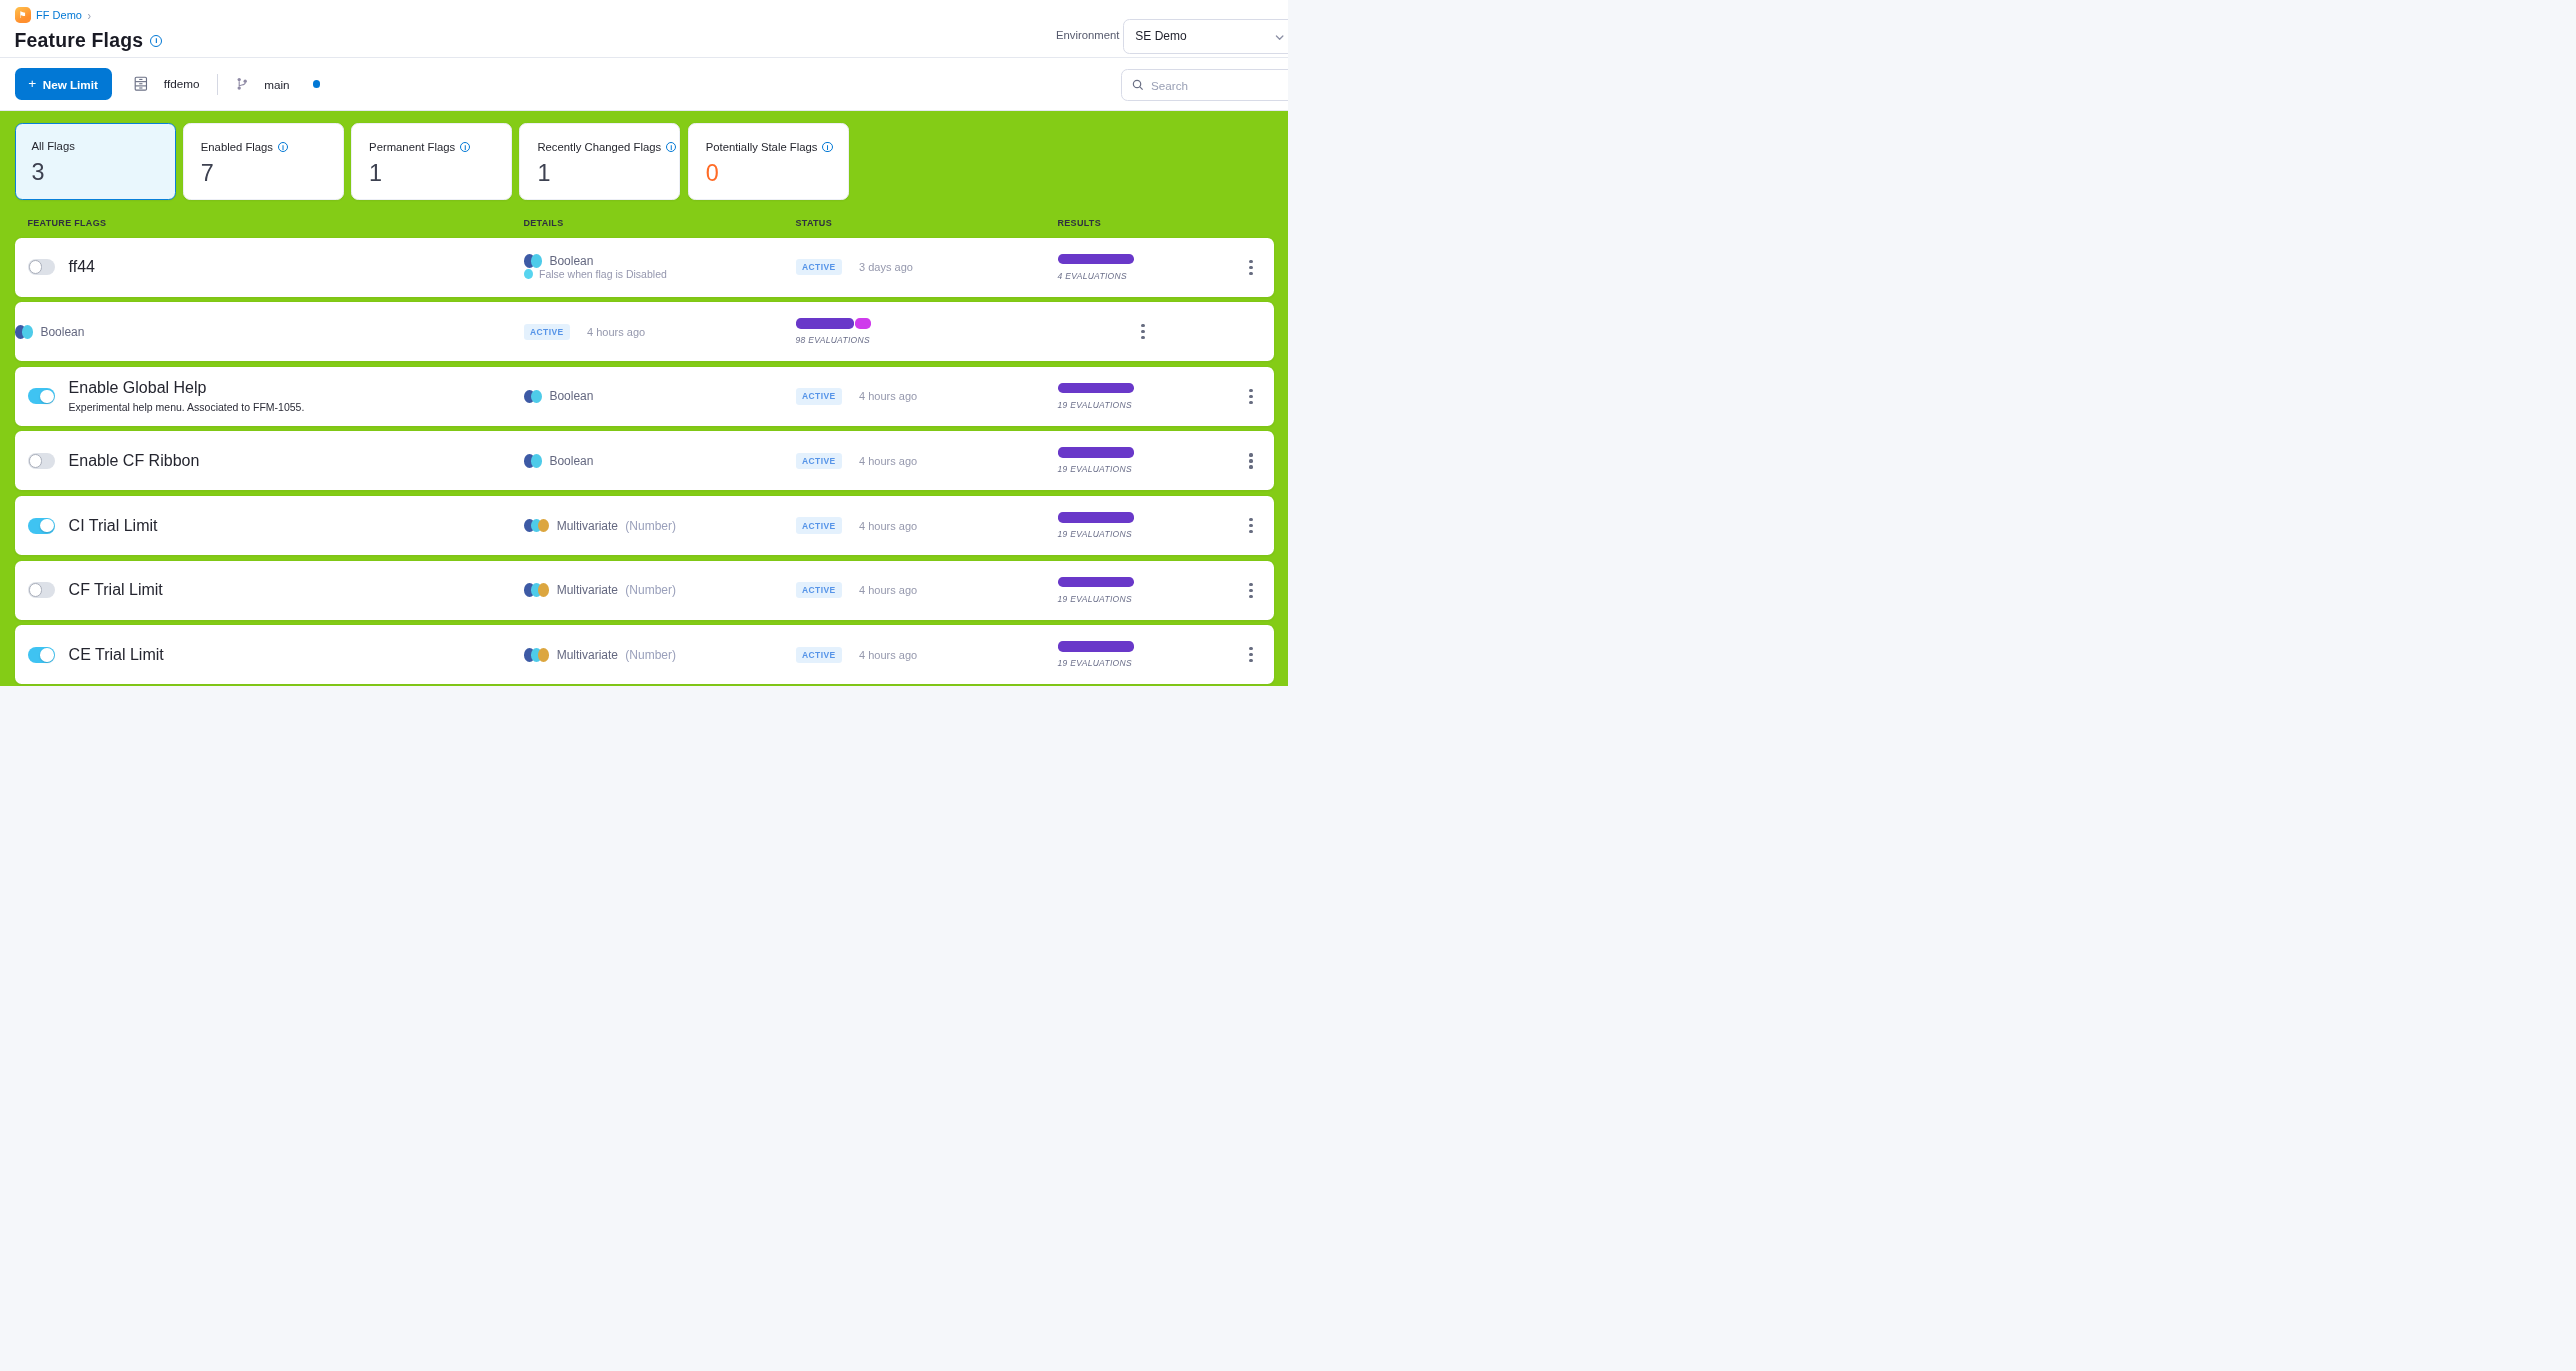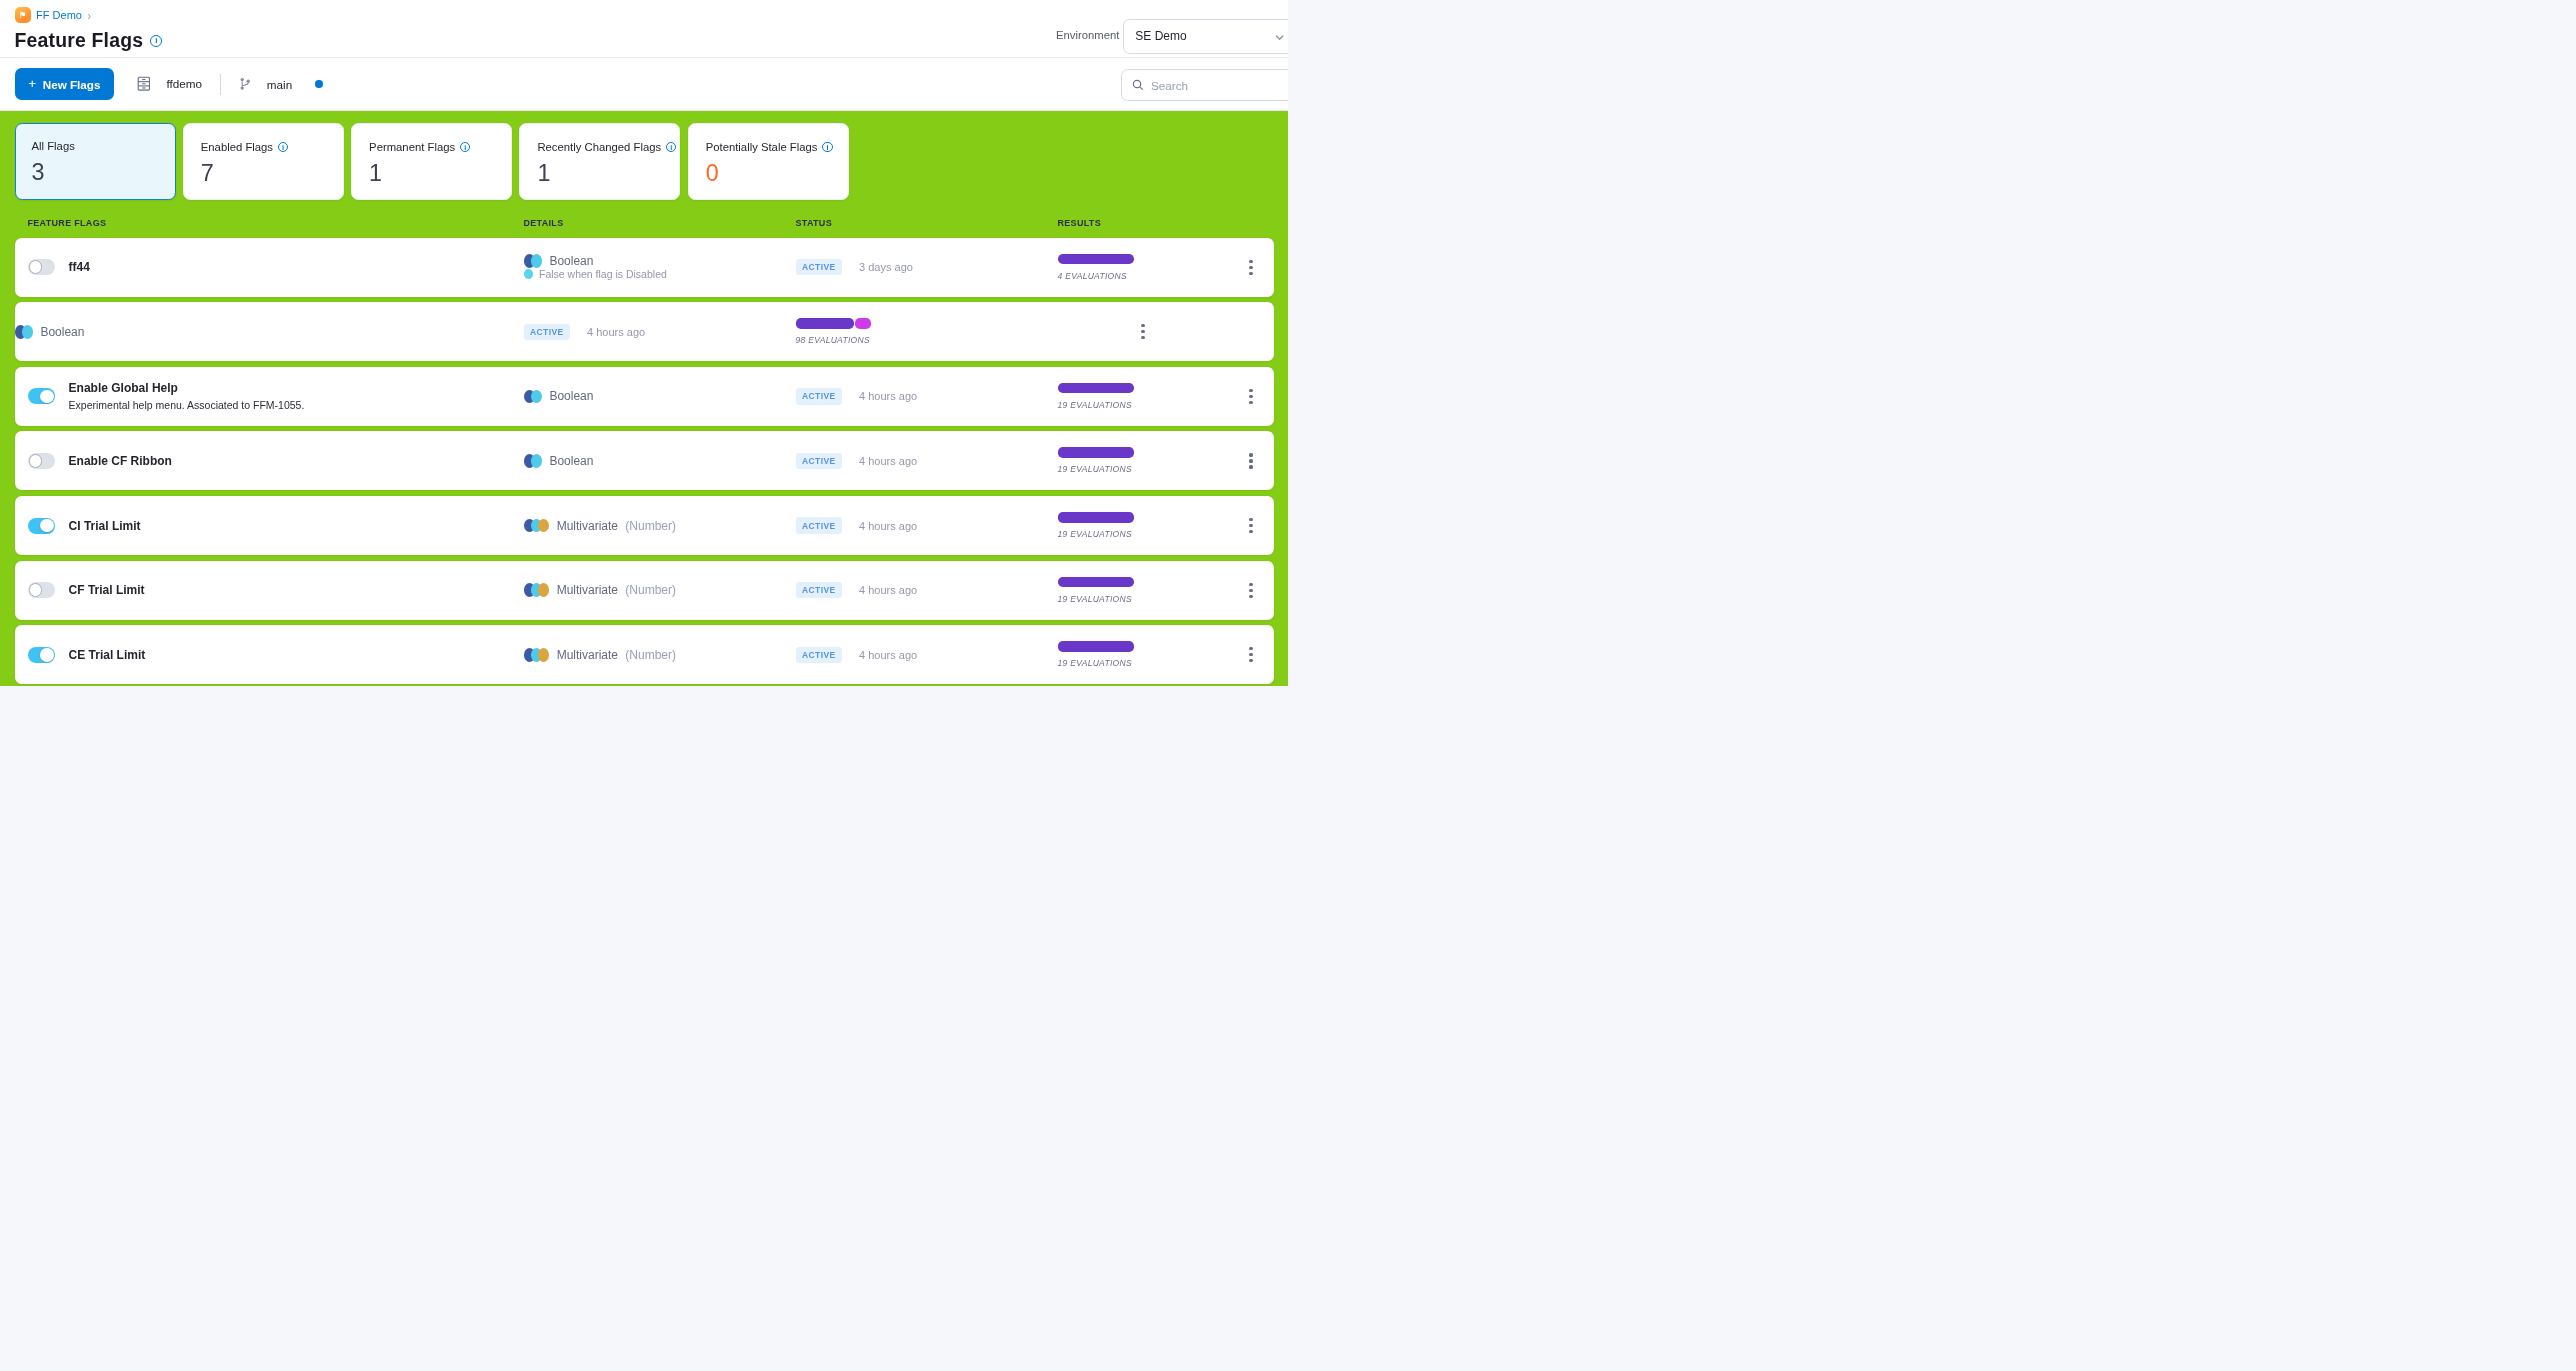--- a/index.html
+++ b/index.html
@@ -75,21 +75,21 @@
     height:59px; background:#fff; border-radius:6.5px; margin-bottom:5.6px;
     box-shadow:0 0.8px 2.4px rgba(40,41,61,.08); align-items:center; cursor:pointer;
   }
   .name-cell { display:flex; align-items:center; gap:13.7px; padding-left:13px; }
   .toggle { width:27.4px; height:16px; border-radius:8px; position:relative; flex:none; cursor:pointer; }
   .toggle.off { background:#dde1e8; }
   .toggle.on  { background:#3fc3f2; }
   .knob { position:absolute; top:1.2px; width:13.7px; height:13.7px; border-radius:50%; background:#fff; }
   .toggle.off .knob { left:1.2px; border:0.8px solid #a9aeba; }
   .toggle.on  .knob { right:1.2px; box-shadow:0 0.8px 1.6px rgba(0,60,90,.25); }
-  .flag-name { font-size:12px; font-weight:700; color:#24252f; }
+  .flag-name { font-size:16px; font-weight:400; color:#24252f; }
   .flag-desc { font-size:10.5px; color:#2c2d38; margin-top:4px; }
   .type-line { display:flex; align-items:center; gap:7.3px; font-size:12px; color:#646880; }
   .type-dots { display:flex; align-items:center; }
   .dot-ellipse { width:11.3px; height:13.7px; border-radius:50%; flex:none; }
   .dot-ellipse + .dot-ellipse { margin-left:-4px; }
   .type-note { color:#9aa0bb; }
   .default-note { display:flex; align-items:center; gap:6.5px; margin-top:0; font-size:10.5px; color:#9597ae; }
   .mini-dot { width:9px; height:10.5px; border-radius:50%; background:#57d4ef; flex:none; }
   .status-cell { display:flex; align-items:center; gap:17px; }
   .badge {
@@ -128,21 +128,21 @@
         <svg width="11.3" height="11.3" viewBox="0 0 14 14">
             <path d="M3 5l4 4 4-4" fill="none" stroke="#8c90a5" stroke-width="1.6" stroke-linecap="round" stroke-linejoin="round"></path>
           </svg>
       </span>
     </div>
   </div>
 
   <div class="toolbar">
     <button class="btn-new">
       <span class="plus">+</span>
-      <span>New Flags</span>
+      <span>New Limit</span>
     </button>
     <div class="chip repo-chip">
       <span>
         <svg width="13.7" height="15.3" viewBox="0 0 17 19" fill="none" stroke="#6b7085" stroke-width="1.4">
           <rect x="1.5" y="1.5" width="14" height="16" rx="1.5"></rect>
           <line x1="1.5" y1="7" x2="15.5" y2="7"></line>
             <line x1="1.5" y1="12.3" x2="15.5" y2="12.3"></line>
           <line x1="6.5" y1="4.3" x2="10.5" y2="4.3"></line>
             <line x1="6.5" y1="9.6" x2="10.5" y2="9.6"></line>
             <line x1="6.5" y1="14.9" x2="10.5" y2="14.9"></line>

